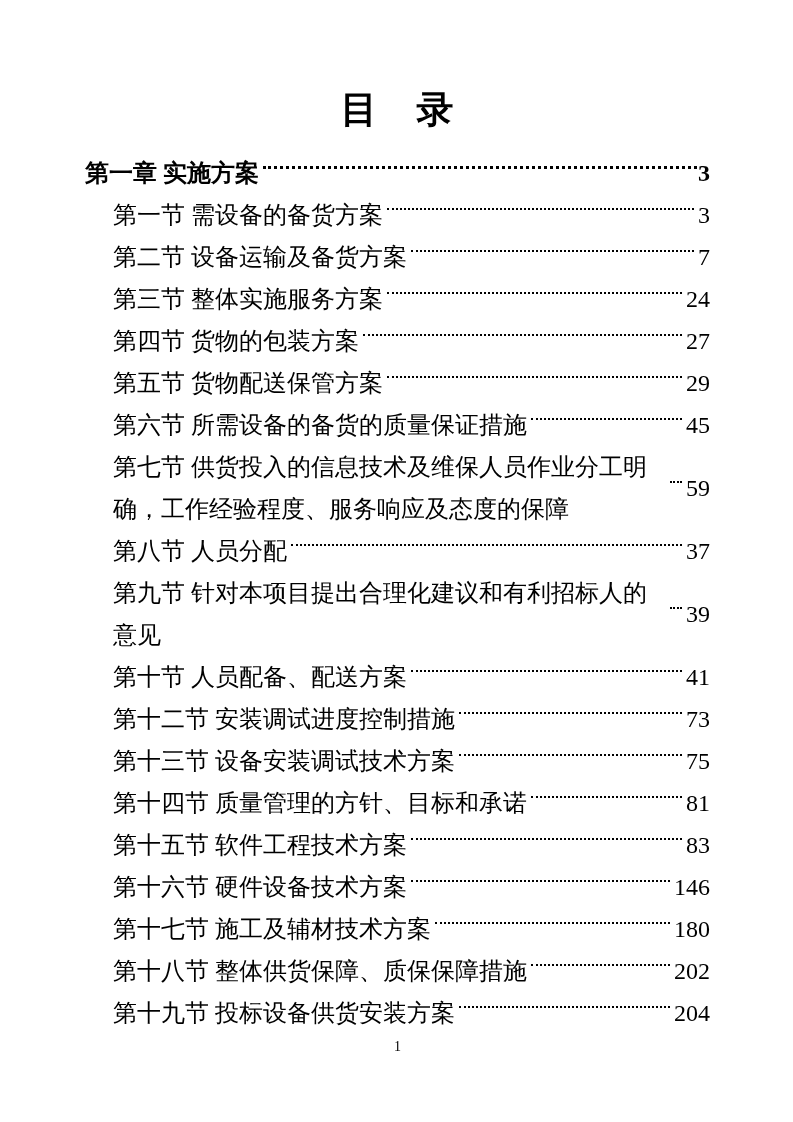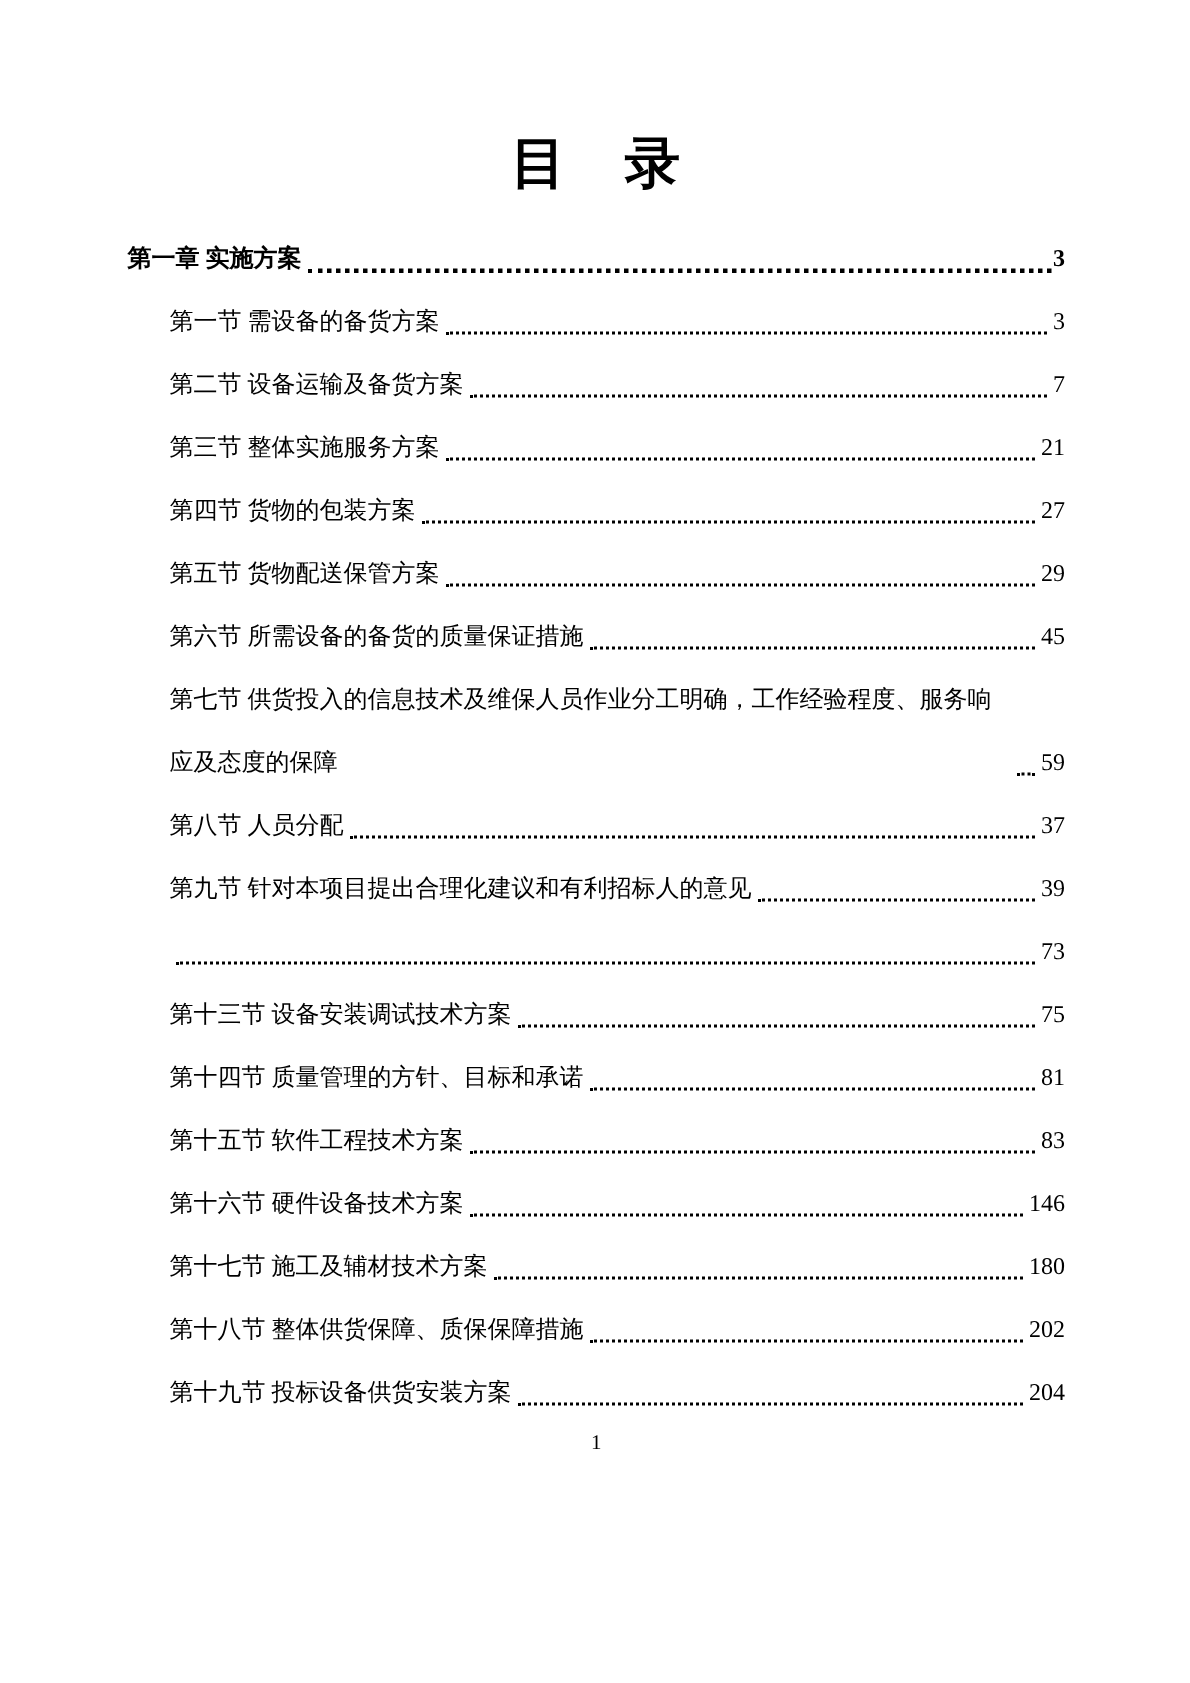--- a/index.html
+++ b/index.html
@@ -28,22 +28,22 @@
     font-size: 37px;
     line-height: 44px;
     font-weight: bold;
     letter-spacing: 1px;
   }
   .toc {
     width: 100%;
   }
   .toc-entry {
     display: flex;
-    align-items: flex-end;
-    font-size: 16px;
+    align-items: center;
+    font-size: 24px;
     line-height: 42px;
     font-family: Liberation Serif, serif;
   }
   .toc-entry.section {
     padding-left: 28px;
   }
   .toc-entry.chapter {
     font-weight: bold;
   }
   .toc-label {
@@ -90,21 +90,21 @@
         <span class="toc-page">3</span>
       </div>
       <div class="toc-entry section">
         <span class="toc-label">第二节 设备运输及备货方案</span>
         <span class="toc-leader"></span>
         <span class="toc-page">7</span>
       </div>
       <div class="toc-entry section">
         <span class="toc-label">第三节 整体实施服务方案</span>
         <span class="toc-leader"></span>
-        <span class="toc-page">21</span>
+        <span class="toc-page">24</span>
       </div>
       <div class="toc-entry section">
         <span class="toc-label">第四节 货物的包装方案</span>
         <span class="toc-leader"></span>
         <span class="toc-page">27</span>
       </div>
       <div class="toc-entry section">
         <span class="toc-label">第五节 货物配送保管方案</span>
         <span class="toc-leader"></span>
         <span class="toc-page">29</span>
@@ -123,20 +123,26 @@
         <span class="toc-label">第八节 人员分配</span>
         <span class="toc-leader"></span>
         <span class="toc-page">37</span>
       </div>
       <div class="toc-entry section">
         <span class="toc-label">第九节 针对本项目提出合理化建议和有利招标人的意见</span>
         <span class="toc-leader"></span>
         <span class="toc-page">39</span>
       </div>
       <div class="toc-entry section">
+        <span class="toc-label">第十节 人员配备、配送方案</span>
+        <span class="toc-leader"></span>
+        <span class="toc-page">41</span>
+      </div>
+      <div class="toc-entry section">
+        <span class="toc-label">第十二节 安装调试进度控制措施</span>
         <span class="toc-leader"></span>
         <span class="toc-page">73</span>
       </div>
       <div class="toc-entry section">
         <span class="toc-label">第十三节 设备安装调试技术方案</span>
         <span class="toc-leader"></span>
         <span class="toc-page">75</span>
       </div>
       <div class="toc-entry section">
         <span class="toc-label">第十四节 质量管理的方针、目标和承诺</span>

